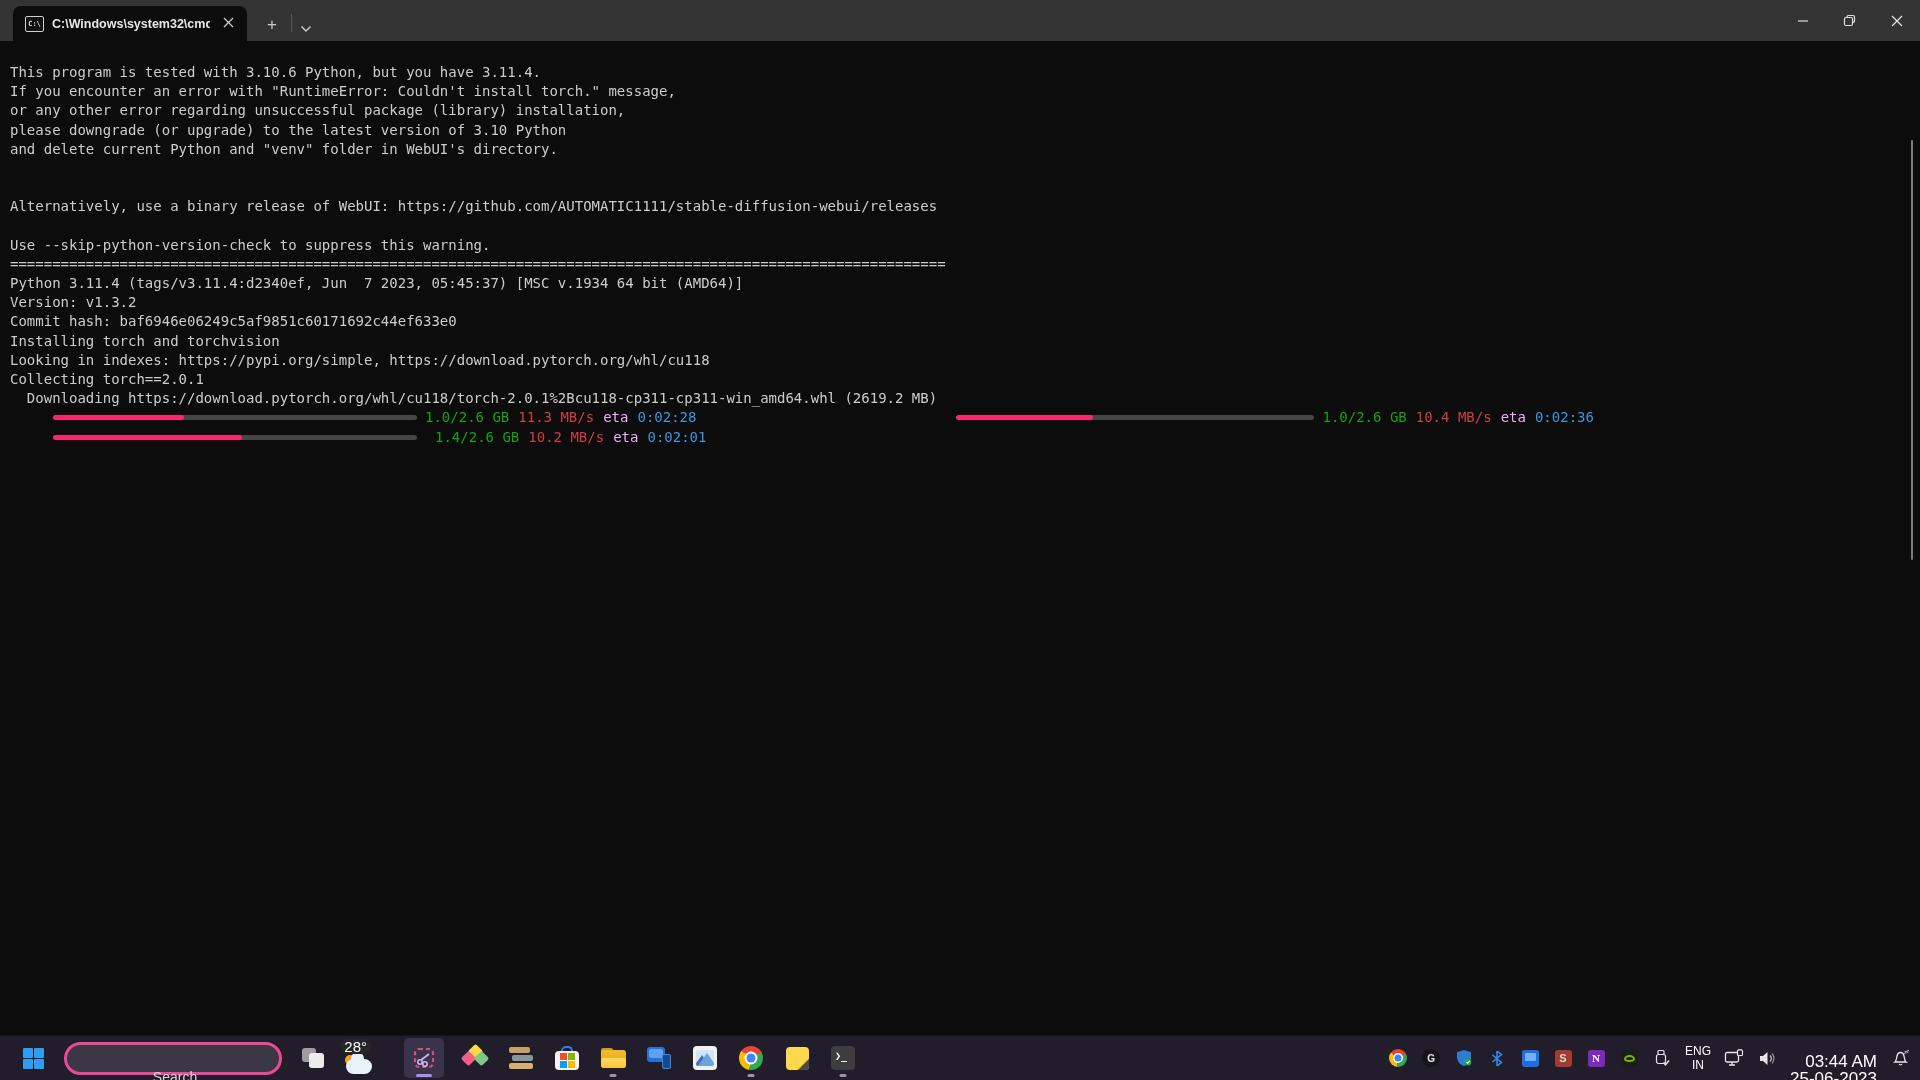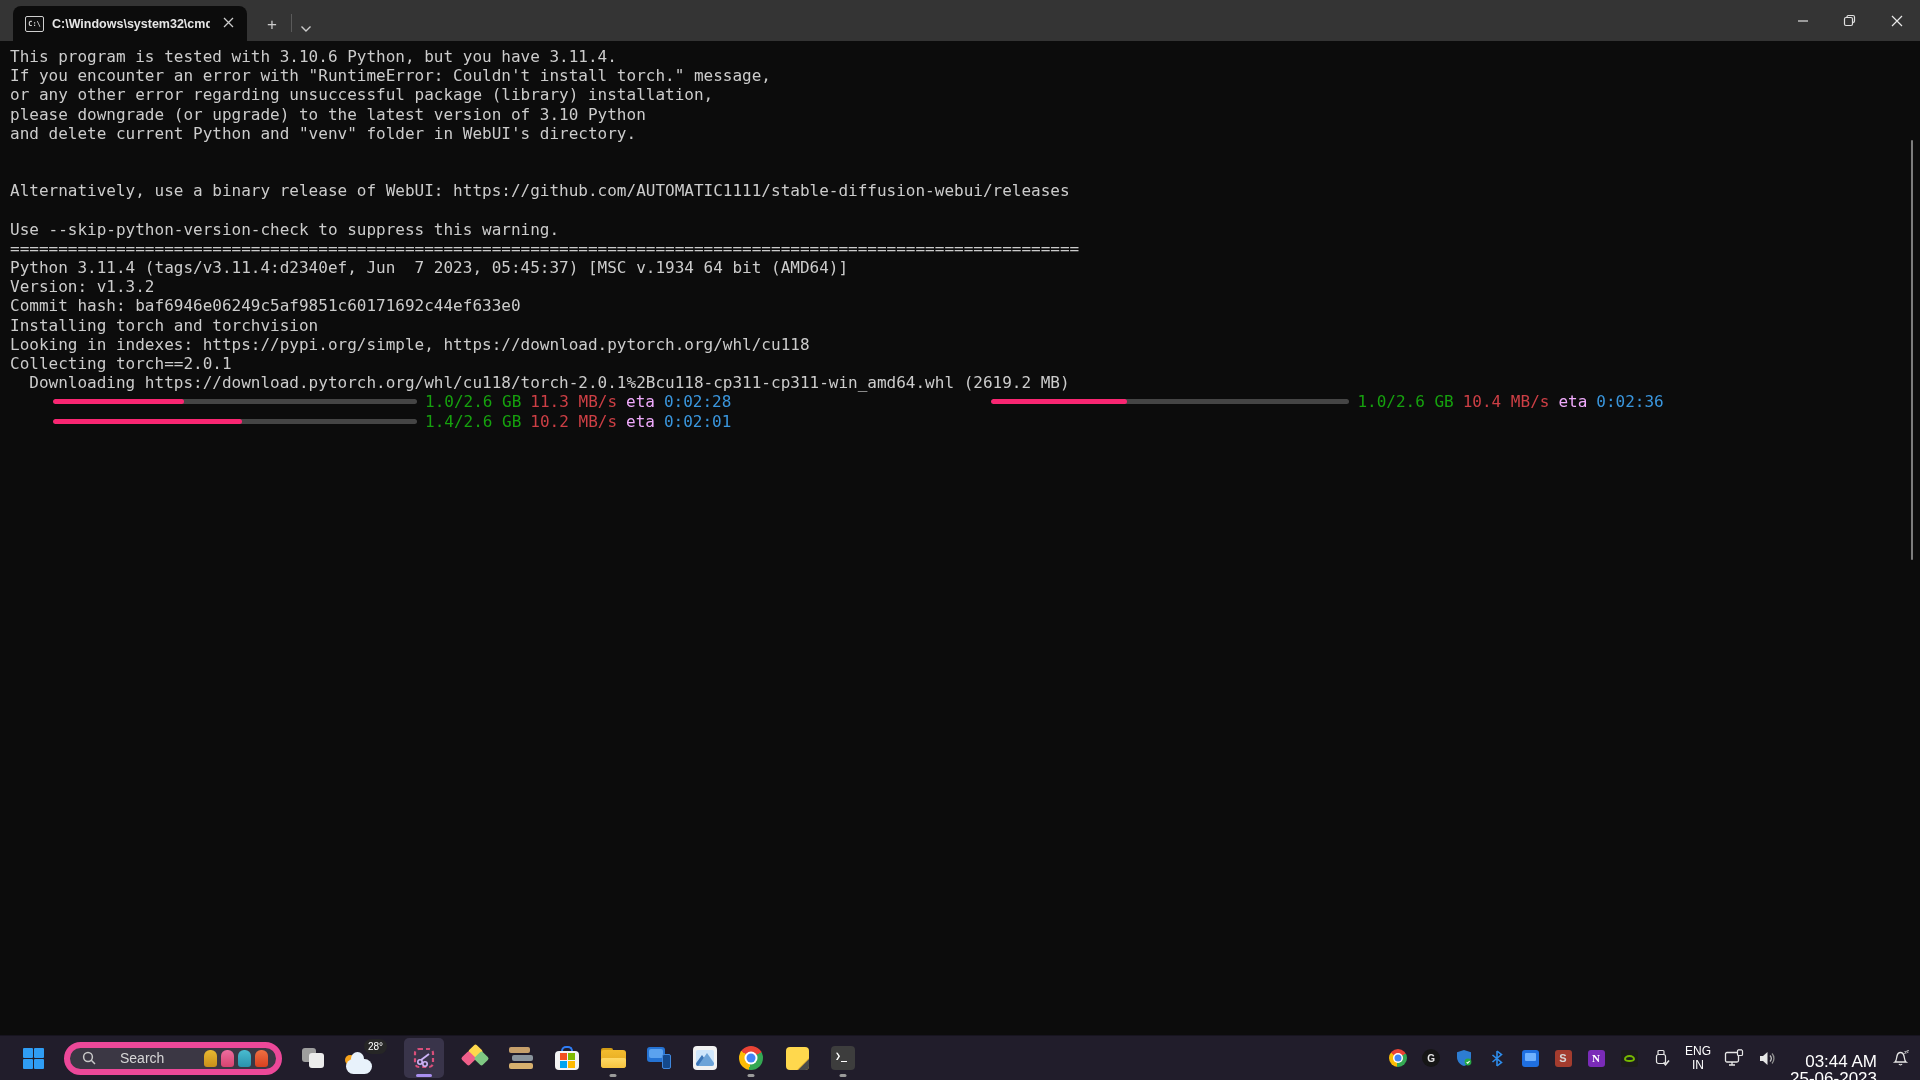--- a/index.html
+++ b/index.html
@@ -11,21 +11,21 @@
   .cmdicon{width:17px;height:14px;border:1px solid #cfcfcf;border-radius:2px;background:#101010;color:#d8d8d8;font:bold 7px "DejaVu Sans Mono",monospace;display:flex;align-items:center;justify-content:center;flex:0 0 auto;}
   .tabtitle{flex:1;margin:0 8px;color:#e6e6e6;font-size:12.5px;font-weight:bold;white-space:nowrap;overflow:hidden;}
   .tabclose{color:#cccccc;font-size:13px;padding:2px 5px;border-radius:4px;}
   .newtab{color:#cccccc;font-size:17px;margin:0 0 6px 14px;padding:0 6px;}
   .tbsep{width:1px;height:18px;background:#5a5a5a;margin:0 6px 9px 8px;}
   .tabdrop{margin:0 0 8px 2px;display:flex;align-items:center;}
   .wincontrols{margin-left:auto;display:flex;align-self:flex-start;height:100%;}
   .wc{width:47px;height:41px;display:flex;align-items:center;justify-content:center;}
 
   
-  .term{position:absolute;top:41px;left:0;right:0;bottom:45px;background:#0c0c0c;padding:6px 0 0 10px;font-family:"DejaVu Sans Mono",monospace;font-size:16px;color:#cccccc;line-height:19.2px;overflow:hidden;}
+  .term{position:absolute;top:41px;left:0;right:0;bottom:45px;background:#0c0c0c;padding:22px 0 0 10px;font-family:"DejaVu Sans Mono",monospace;font-size:14px;color:#cccccc;line-height:19.2px;overflow:hidden;}
   .tline{white-space:pre;height:19.2px;}
   .prow{height:19.2px;display:flex;align-items:center;}
   .pgroup{display:flex;align-items:center;}
   .pbar{height:5px;width:364px;background:#454545;border-radius:3px;position:relative;overflow:hidden;flex:0 0 auto;}
   .pbar.b2{width:358px;}
   .pfill{position:absolute;left:0;top:0;bottom:0;background:#f92672;border-radius:3px;}
   .pstat{display:flex;margin-left:8px;white-space:pre;}
   .pstat span{margin-right:9px;}
   .pstat span:last-child{margin-right:0;}
   .st-size{color:#16a10e;}
@@ -36,35 +36,35 @@
 
   
   .taskbar{position:absolute;left:0;right:0;bottom:0;height:45px;background:#211d2b;display:flex;align-items:center;border-top:1px solid #17141f;box-sizing:border-box;}
   .tb-left{display:flex;align-items:center;gap:16px;margin-left:18px;}
   .tb-item{position:relative;height:42px;width:30px;display:flex;align-items:center;justify-content:center;flex:0 0 auto;}
   .rundot{position:absolute;bottom:2px;left:50%;transform:translateX(-50%);width:7px;height:3px;border-radius:2px;background:#9a9a9a;}
 
   .startgrid{width:21px;height:21px;display:grid;grid-template-columns:10px 10px;grid-template-rows:10px 10px;gap:1px;}
   .startgrid span{background:#2f9df4;border-radius:1px;}
 
-  .searchpill{display:flex;align-items:center;width:218px;height:33px;border-radius:17px;background:#3b3744;border:6px solid #ec4899;padding:0 8px 0 12px;box-sizing:border-box;gap:24px;}
+  .searchpill{display:flex;align-items:center;width:218px;height:33px;border-radius:17px;background:#3b3744;border:3px solid #ec4899;padding:0 8px 0 12px;box-sizing:border-box;gap:24px;flex-direction:column;}
   .searchtext{flex:1;color:#d6d6d6;font-size:14px;}
   .chips{display:flex;gap:4px;align-items:center;}
   .chip{width:13px;height:17px;border-radius:6px 6px 3px 3px;}
   .chip.c1{background:linear-gradient(180deg,#e8b931,#c98f1a);}
   .chip.c2{background:linear-gradient(180deg,#ef6d9f,#d8436f);}
   .chip.c3{background:linear-gradient(180deg,#49bcd0,#2a93ad);}
   .chip.c4{background:linear-gradient(180deg,#ef7042,#d8401f);}
 
   .taskview{position:relative;width:22px;height:20px;}
   .taskview .tvb{position:absolute;left:0;top:0;width:14px;height:14px;background:#9e9e9e;border-radius:3px;}
   .taskview .tvf{position:absolute;right:0;bottom:0;width:15px;height:15px;background:#ececec;border-radius:3px;}
 
   .weather{position:relative;width:42px;height:42px;}
-  .wbadge{position:absolute;top:2px;right:0;background:#262626;color:#fff;font-size:10px;padding:0 4px;border-radius:8px;line-height:15px;margin-left:28px;}
+  .wbadge{position:absolute;top:2px;right:16px;background:#262626;color:#fff;font-size:15px;padding:0 4px;border-radius:8px;line-height:15px;margin-left:28px;}
   .wcloud{position:absolute;left:1px;bottom:5px;width:26px;height:15px;background:#e8f2fb;border-radius:8px;}
   .wcloud:before{content:"";position:absolute;left:5px;top:-7px;width:13px;height:13px;background:#e8f2fb;border-radius:50%;}
   .wsun{position:absolute;left:0;bottom:14px;width:10px;height:10px;background:#f7a31b;border-radius:50%;}
 
   .snipbox{position:relative;width:40px;height:40px;background:#39344a;border-radius:5px;display:flex;align-items:center;justify-content:center;}
   .snipline{position:absolute;bottom:1px;left:50%;transform:translateX(-50%);width:16px;height:3px;border-radius:2px;background:#a98ff0;}
 
   .diamond{position:relative;width:26px;height:24px;}
   .diamond i{position:absolute;width:11px;height:11px;transform:rotate(45deg);border-radius:2px;}
   .diamond .d1{left:1px;top:7px;background:#ef5f8a;}
@@ -199,21 +199,21 @@
         <div class="pbar b2">
             <div class="pfill" style="width: 38%;"></div>
           </div>
         <div class="pstat">
           <span class="st-size">1.0/2.6 GB</span><span class="st-speed">10.4 MB/s</span><span class="st-eta-label">eta</span><span class="st-eta">0:02:36</span>
         </div>
       </div>
     </div>
 
     <div class="prow">
-      <div class="pgroup" style="margin-left:43px;">
+      <div class="pgroup" style="margin-left:43px;gap:10px;">
         <div class="pbar">
             <div class="pfill" style="width: 52%;"></div>
           </div>
         <div class="pstat">
           <span class="st-size">1.4/2.6 GB</span><span class="st-speed">10.2 MB/s</span><span class="st-eta-label">eta</span><span class="st-eta">0:02:01</span>
         </div>
       </div>
     </div>
 
     <div class="scrollthumb"></div>

